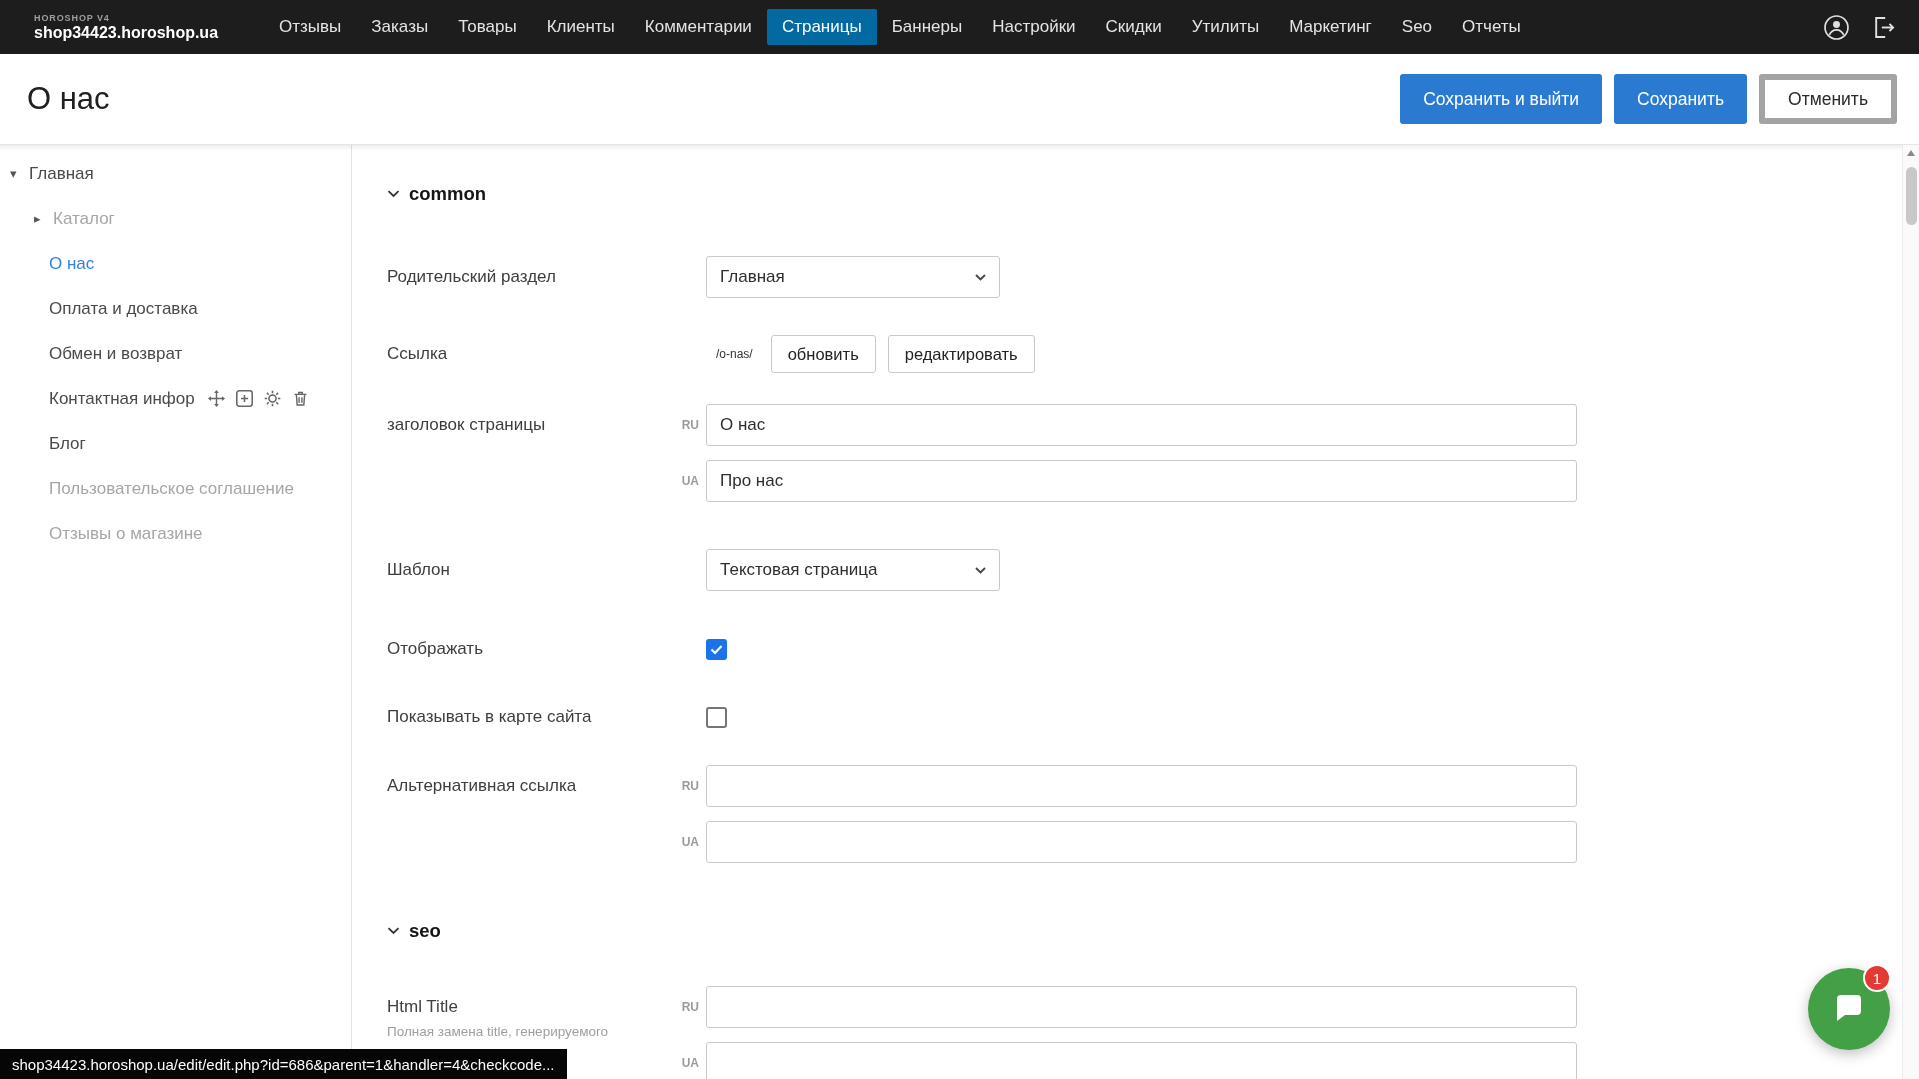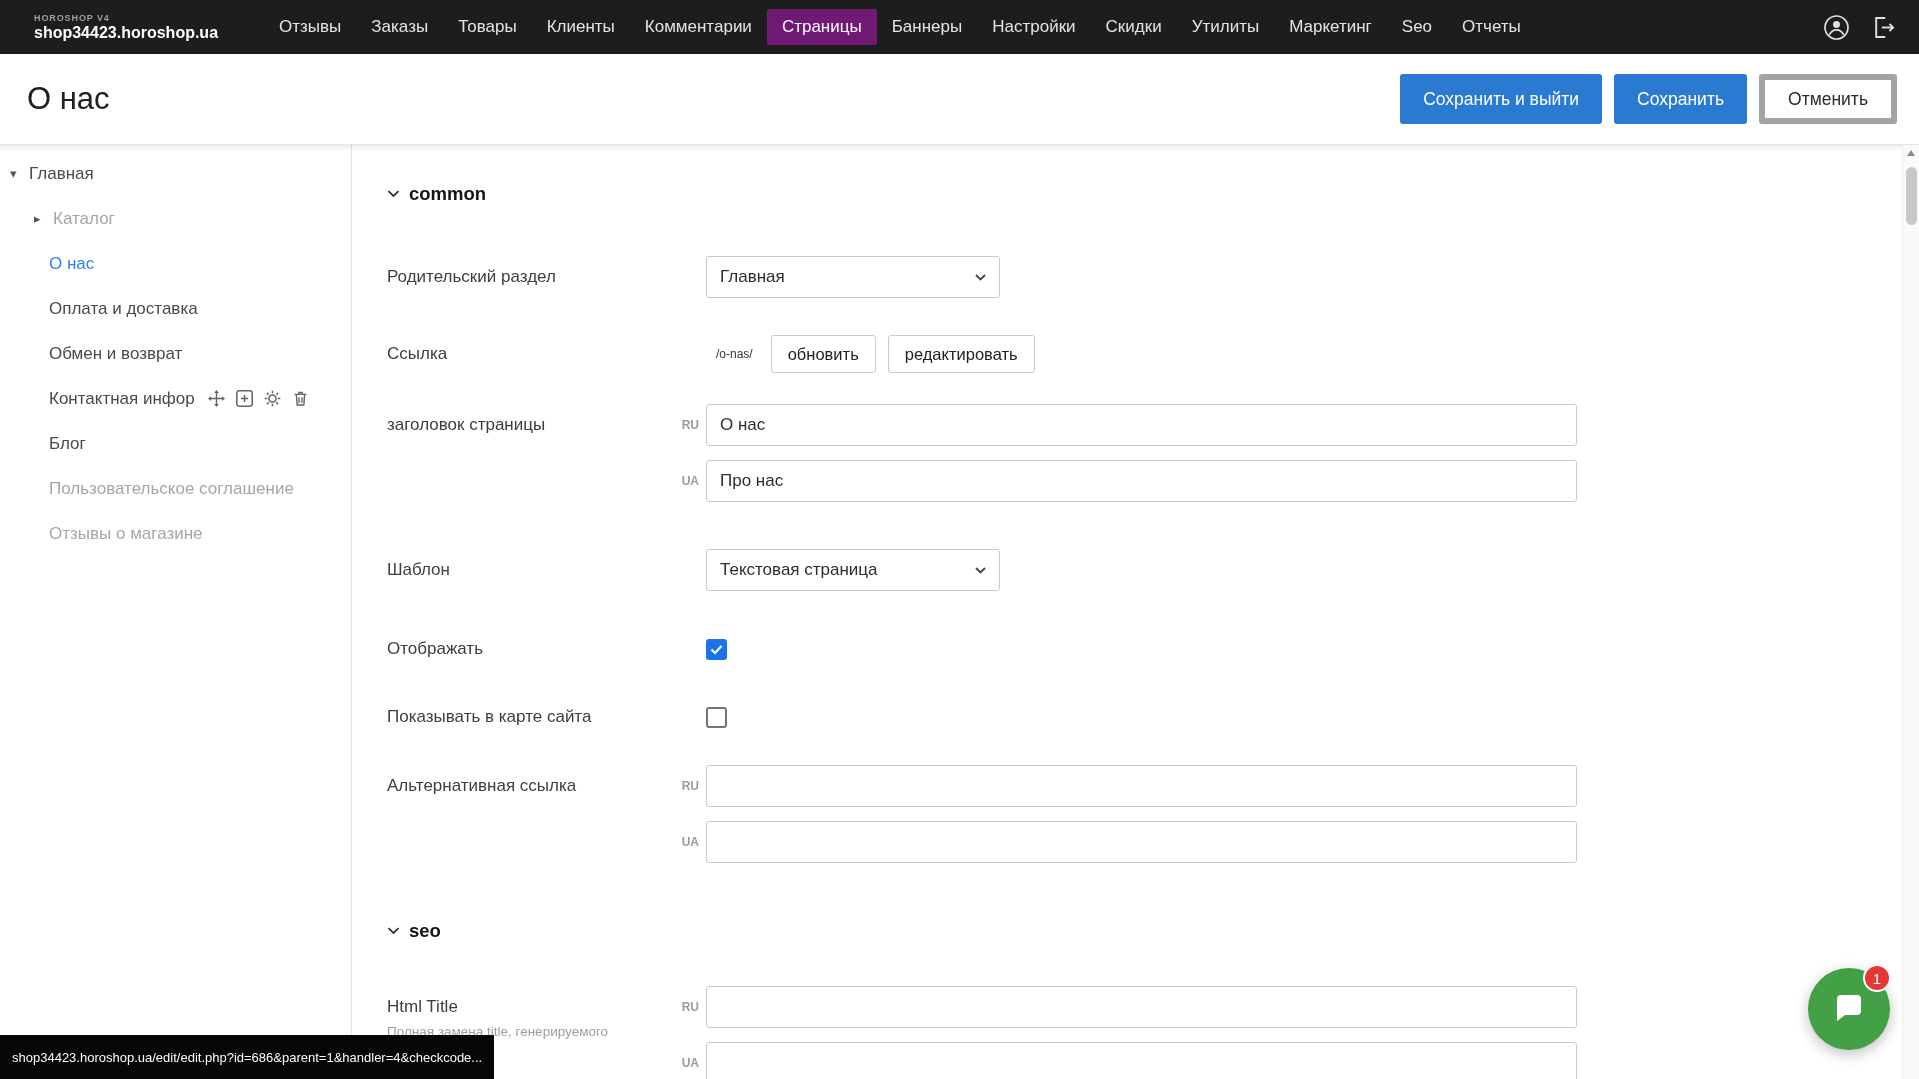--- a/index.html
+++ b/index.html
@@ -8,21 +8,21 @@
 
   
   .topbar { height:54px; background:#1d1d1d; display:flex; align-items:center;
             padding:0 12px 0 34px; }
   .brand { margin-right:46px; cursor:pointer; }
   .brand-top { font-size:9px; color:#9f9f9f; letter-spacing:.9px; font-weight:bold; }
   .brand-name { font-size:16px; color:#fff; font-weight:bold; margin-top:1px; }
   .nav-items { display:flex; align-items:center; }
   .nav-item { color:#e4e4e4; font-size:17px; padding:8px 15px; border-radius:2px;
               cursor:pointer; text-decoration:none; white-space:nowrap; }
-  .nav-item.active { background:#701a75; color:#fff;text-align:center; }
+  .nav-item.active { background:#0369a1; color:#fff;text-align:center; }
   .nav-right { margin-left:auto; display:flex; align-items:center; gap:20px; padding-right:10px; }
   .nav-icon { width:27px; height:27px; display:inline-flex; cursor:pointer; }
 
   
   .page-header { height:90px; display:flex; align-items:center; padding:0 22px 0 27px;
                  background:#fff; }
   .page-title { font-size:31px; color:#202020; font-weight:400; }
   .header-actions { margin-left:auto; display:flex; gap:12px; }
   .btn { height:50px; border-radius:3px; font-size:17.5px; padding:0 23px;
          cursor:pointer; font-family:inherit; }
@@ -86,22 +86,22 @@
   
   .scrollbar { position:absolute; right:0; top:0; bottom:0; width:17px; background:#fafafa;
                border-left:1px solid #ededed; z-index:6; }
   .scroll-up { height:17px; display:flex; align-items:center; justify-content:center; cursor:pointer; }
   .scroll-up::before { content:""; border:4px solid transparent; border-bottom:6px solid #8a8a8a;
                        margin-top:-5px; }
   .scroll-thumb { position:absolute; top:22px; left:3px; width:11px; height:58px;
                   background:#c8c8c8; border-radius:6px; cursor:pointer; }
 
   
-  .status-bar { position:fixed; left:0; bottom:0; height:44px; background:#060606;
-                color:#fdfdfd; font-size:13px; display:flex; align-items:center;
+  .status-bar { position:fixed; left:0; bottom:0; height:30px; background:#060606;
+                color:#fdfdfd; font-size:15px; display:flex; align-items:center;
                 padding:0 12px; z-index:50; white-space:nowrap; }
 
   
   .chat-widget { position:fixed; right:29px; bottom:29px; width:82px; height:82px;
                  border-radius:50%; background:#43a047; display:flex; align-items:center;
                  justify-content:center; box-shadow:0 4px 14px rgba(0,0,0,.25);
                  cursor:pointer; z-index:60; }
   .chat-badge { position:absolute; top:-4px; right:-1px; min-width:28px; height:28px;
                 border-radius:50%; background:#e53935; color:#fff; font-size:15px;
                 display:flex; align-items:center; justify-content:center;

